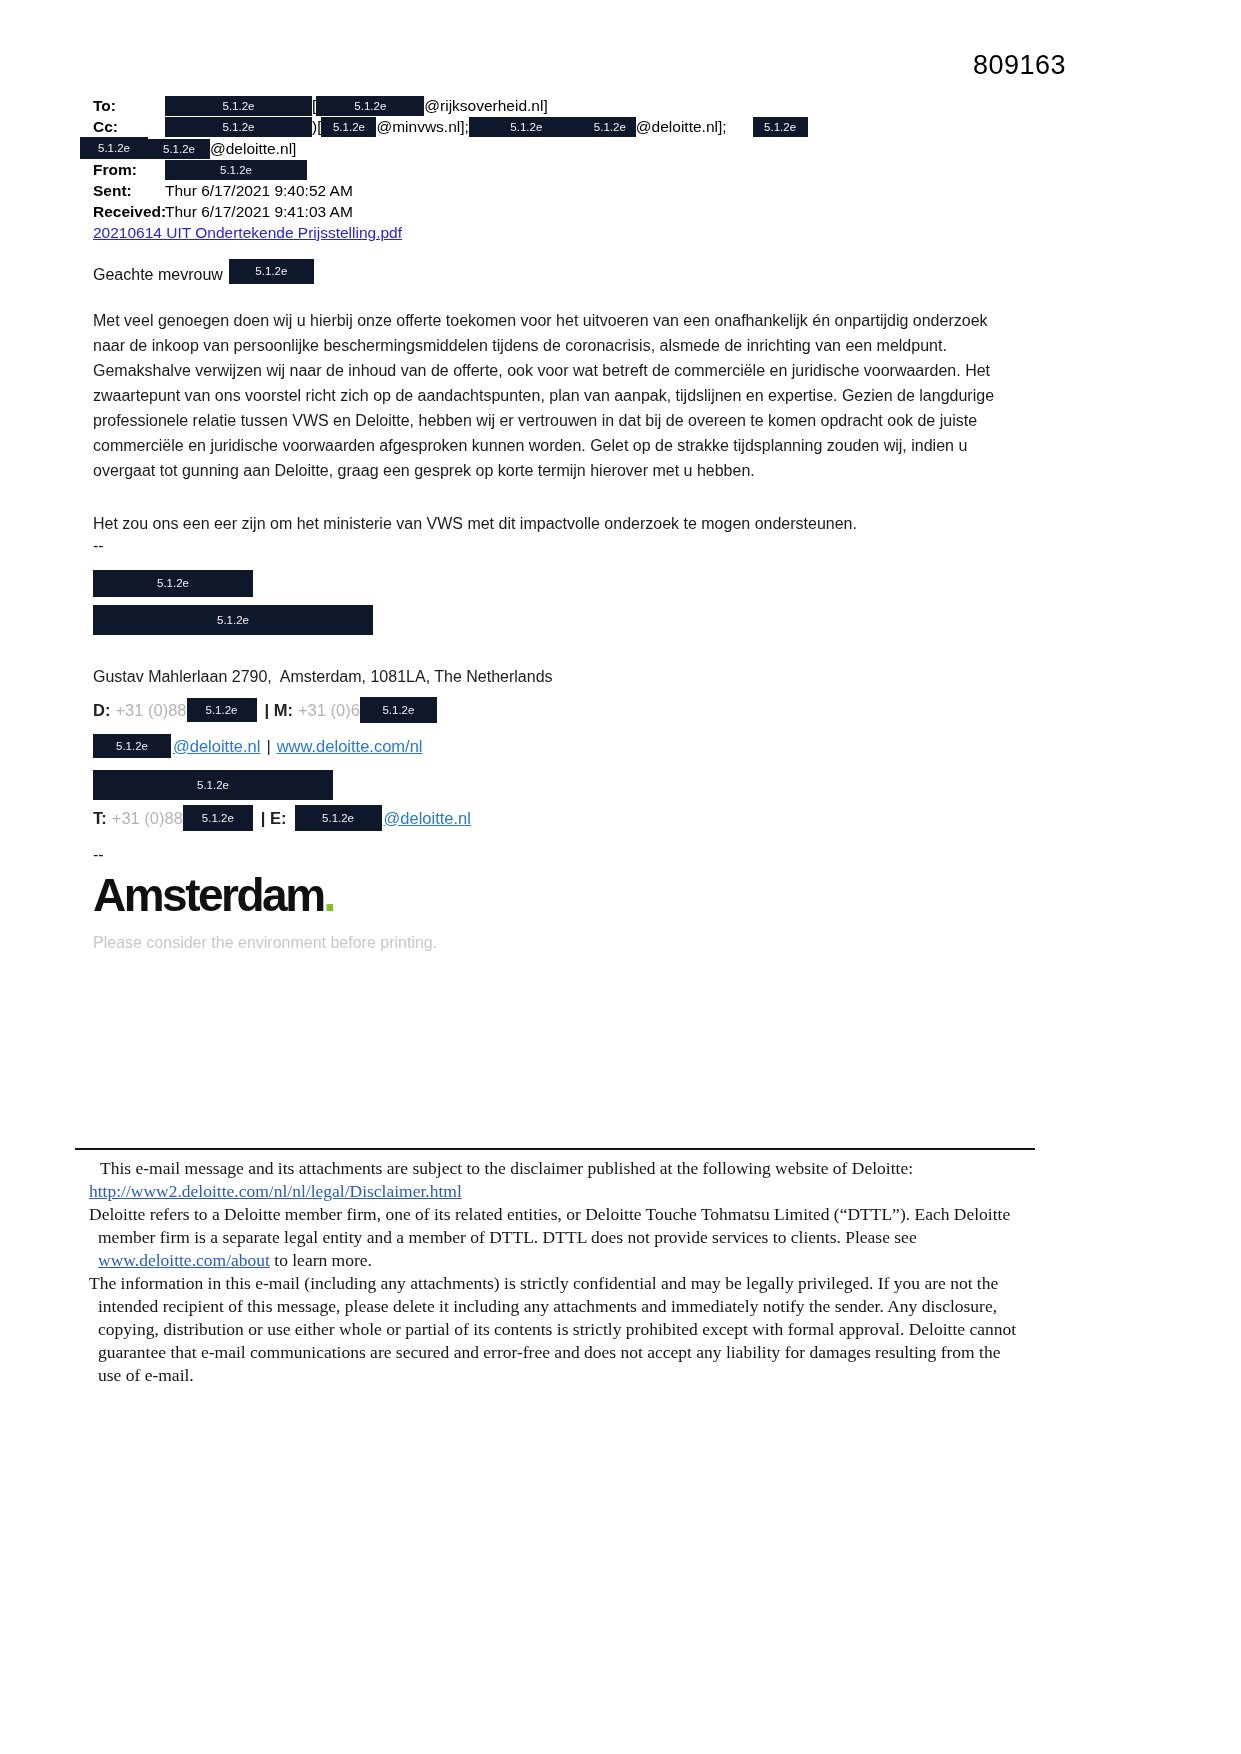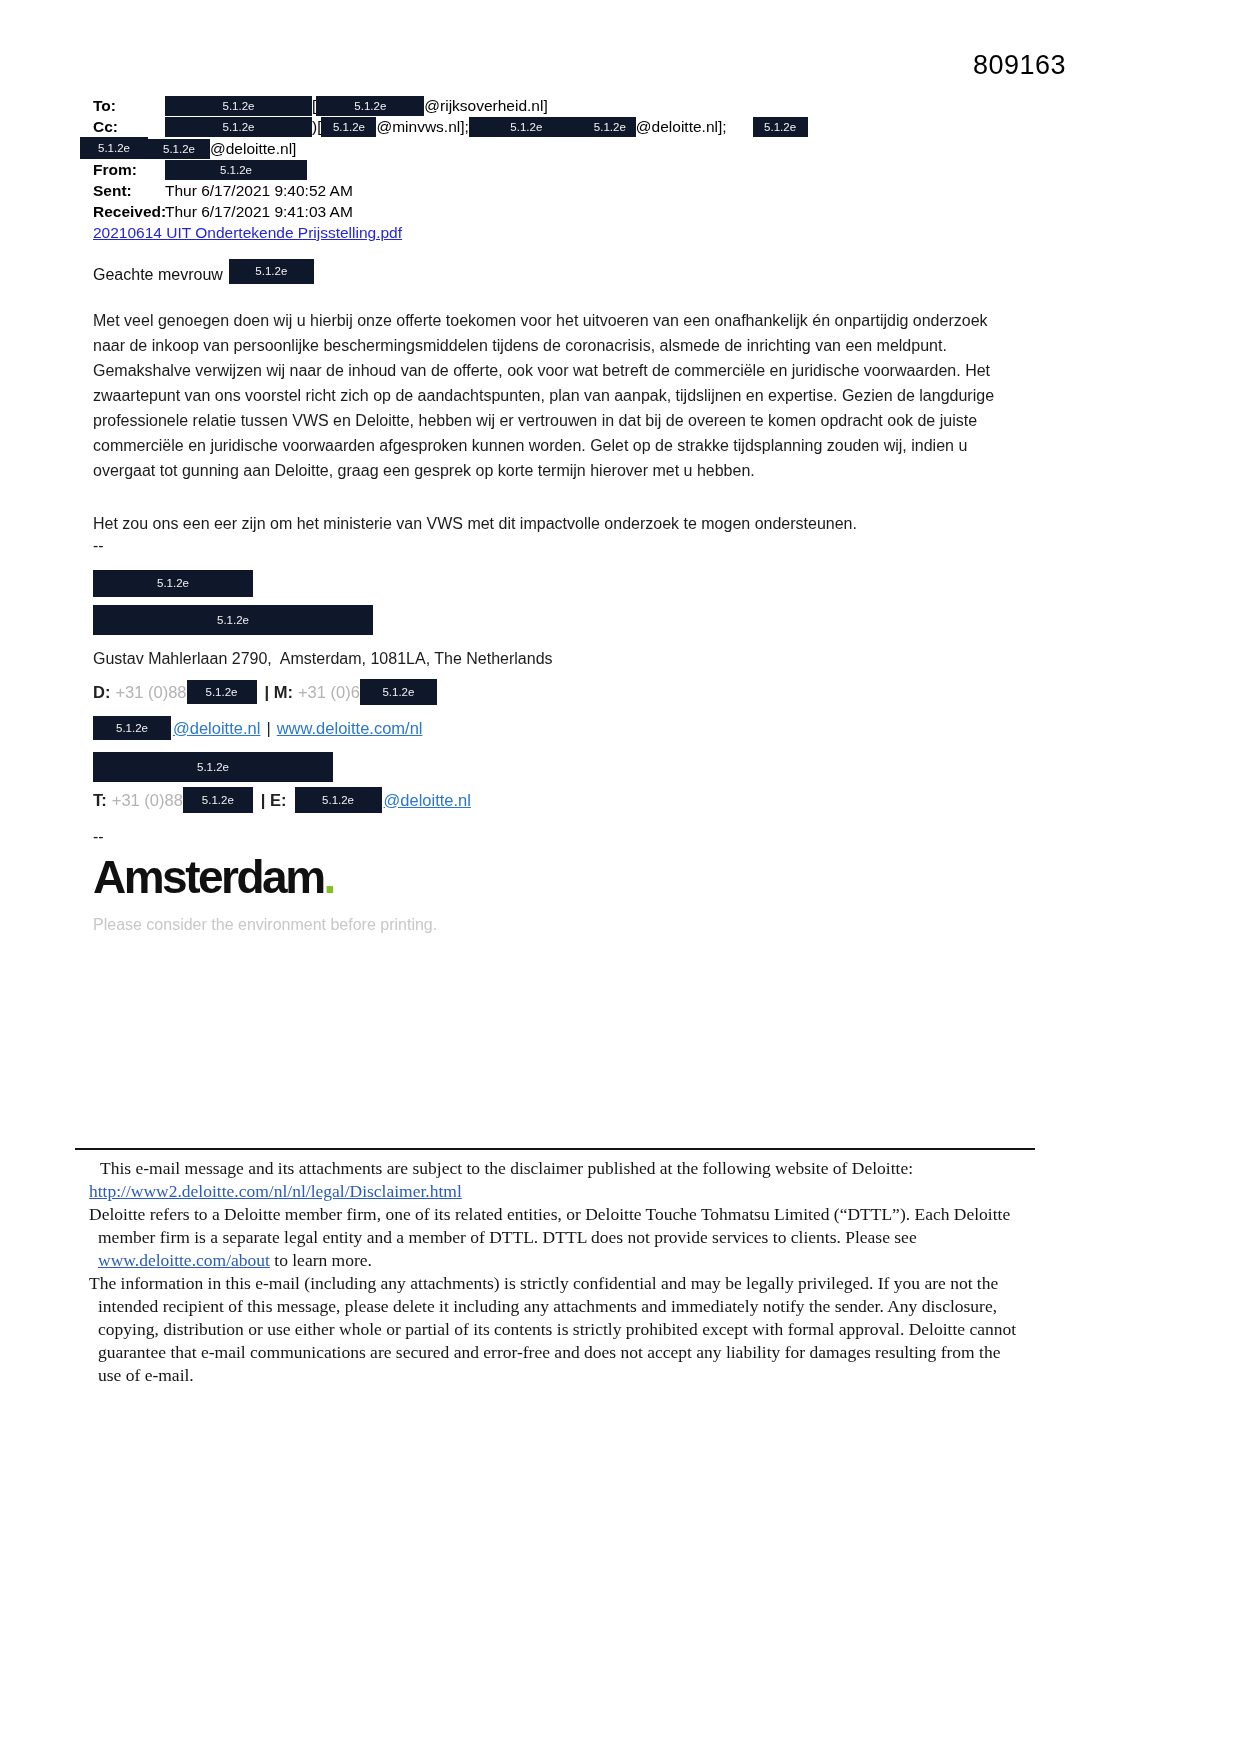--- a/index.html
+++ b/index.html
@@ -27,21 +27,21 @@
   
   .greeting{margin-top:16px;display:flex;align-items:flex-end;font-size:16px;height:25px;}
   .para{margin:0;margin-top:24px;width:918px;font-size:16px;line-height:25px;color:#1c1c1c;}
   .para2{margin-top:28px;}
   .closing{margin-top:72px;font-size:16px;line-height:22px;color:#1c1c1c;}
   .dashes{font-size:16px;line-height:20px;color:#1c1c1c;}
 
   
   .sigbox{display:block;}
   .row-flex{display:flex;align-items:center;white-space:pre;}
-  .address{margin-top:14px;font-size:16px;line-height:20px;white-space:pre;color:#1c1c1c;}
+  .address{margin-top:32px;font-size:16px;line-height:20px;white-space:pre;color:#1c1c1c;}
   .phoneline{font-size:16.5px;}
   .plabel{font-weight:bold;color:#222;}
   .gray{color:#b3b3b3;margin-left:5px;}
   .siglink{color:#2a78cc;text-decoration:underline;cursor:pointer;}
   .pipe{margin:0 6px;color:#222;}
   .logo{margin-top:5px;font-size:46px;font-weight:bold;letter-spacing:-2.5px;color:#101010;line-height:50px;}
   .logo .dot{color:#86bc25;letter-spacing:0;}
   .envnote{margin-top:13px;font-size:16px;color:#c8c8c8;line-height:20px;}
 
   

